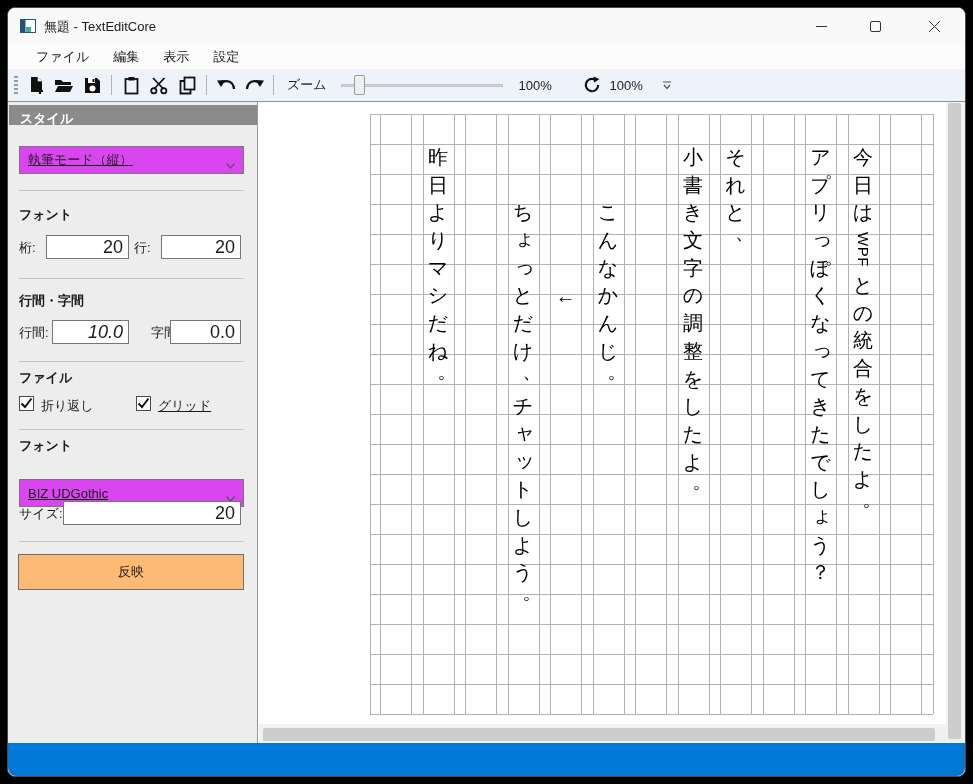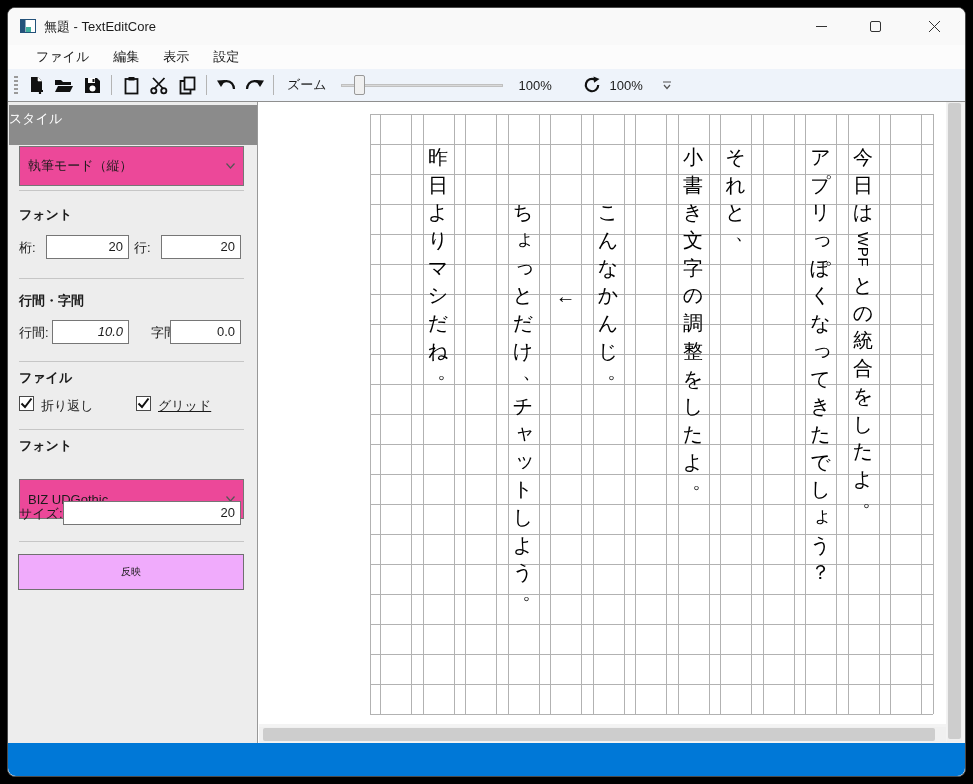--- a/index.html
+++ b/index.html
@@ -27,33 +27,33 @@
   .tb-label{font-size:13px;color:#1b1b1b;margin:0 8px;}
   .slider{position:relative;width:162px;height:22px;margin:0 6px;}
   .slider .track{position:absolute;left:0;right:0;top:10px;height:3px;background:#d9d9d9;border:1px solid #c0c0c0;}
   .slider .thumb{position:absolute;top:1px;width:11px;height:20px;background:#f0f0f0;border:1px solid #999;border-radius:2px;}
   .pct{font-size:13px;color:#1b1b1b;margin:0 10px;min-width:36px;}
   .overflow{display:flex;flex-direction:column;align-items:center;margin-left:6px;}
 
   
   .content{position:absolute;top:94px;left:0;right:0;bottom:33px;}
   .sidebar{position:absolute;left:0;top:0;width:250px;height:100%;background:#ededed;border-right:1px solid #989898;}
-  .side-header{position:absolute;left:1px;top:3px;width:248px;height:40px;background:#8b8b8b;color:#fff;
-    font-weight:normal;font-size:13px;line-height:28px;}
-  .combo{position:absolute;height:40px;background:#ec4899;border:1px solid #767676;font-size:13px;color:#1b1b1b;
-    display:flex;align-items:center;padding:0 24px 0 8px;}
+  .side-header{position:absolute;left:1px;top:3px;width:248px;height:20px;background:#8b8b8b;color:#fff;
+    font-weight:bold;font-size:13px;line-height:28px;padding-left:11px;}
+  .combo{position:absolute;height:28px;background:#d946ef;border:1px solid #767676;font-size:13px;color:#1b1b1b;
+    display:flex;align-items:center;padding:0 24px 0 8px;text-decoration:underline;}
   .combo .chev{position:absolute;right:8px;top:10px;}
   .sep{position:absolute;left:11px;width:225px;height:1px;background:#c6c6c6;}
   .heading{position:absolute;font-size:13px;font-weight:bold;color:#1b1b1b;}
   .flabel{position:absolute;font-size:13px;color:#1b1b1b;}
-  .tinput{position:absolute;height:24px;background:#fff;border:1px solid #767676;font-size:13px;color:#1b1b1b;
+  .tinput{position:absolute;height:24px;background:#fff;border:1px solid #767676;font-size:18px;color:#1b1b1b;
     text-align:right;line-height:22px;padding-right:5px;}
   .checkbox{position:absolute;width:15px;height:15px;background:#fff;border:1px solid #4a4a4a;display:flex;align-items:center;justify-content:center;}
-  .applybtn{position:absolute;left:10px;top:452px;width:226px;height:36px;background:#f0abfc;border:1px solid #707070;
-    font-size:10px;color:#1b1b1b;display:flex;align-items:center;justify-content:center;}
+  .applybtn{position:absolute;left:10px;top:452px;width:226px;height:36px;background:#fdba74;border:1px solid #707070;
+    font-size:13px;color:#1b1b1b;display:flex;align-items:center;justify-content:center;}
 
   
   .editor{position:absolute;left:251px;top:0;right:0;height:100%;background:#f3f3f3;}
   .canvas{position:absolute;left:0;top:0;width:687px;height:622px;background:#fff;overflow:hidden;}
   .gline{position:absolute;background:#b2b2b2;}
   .vcol{position:absolute;width:31px;color:#000;}
   .vch{display:block;height:27.7px;line-height:27.7px;text-align:center;font-size:20px;font-family:sans-serif;}
   .vch.punct{transform:translate(30%,-30%);}
   .vch.skana{transform:translate(6%,-6%);}
   .vrot{height:45px;display:flex;align-items:center;justify-content:center;}

